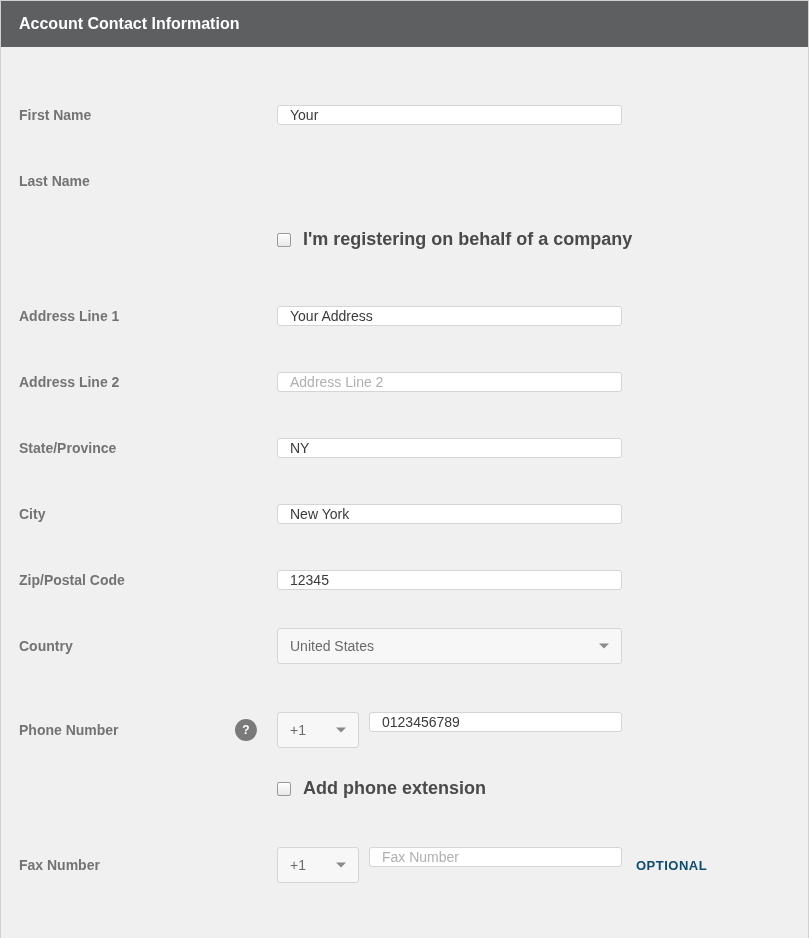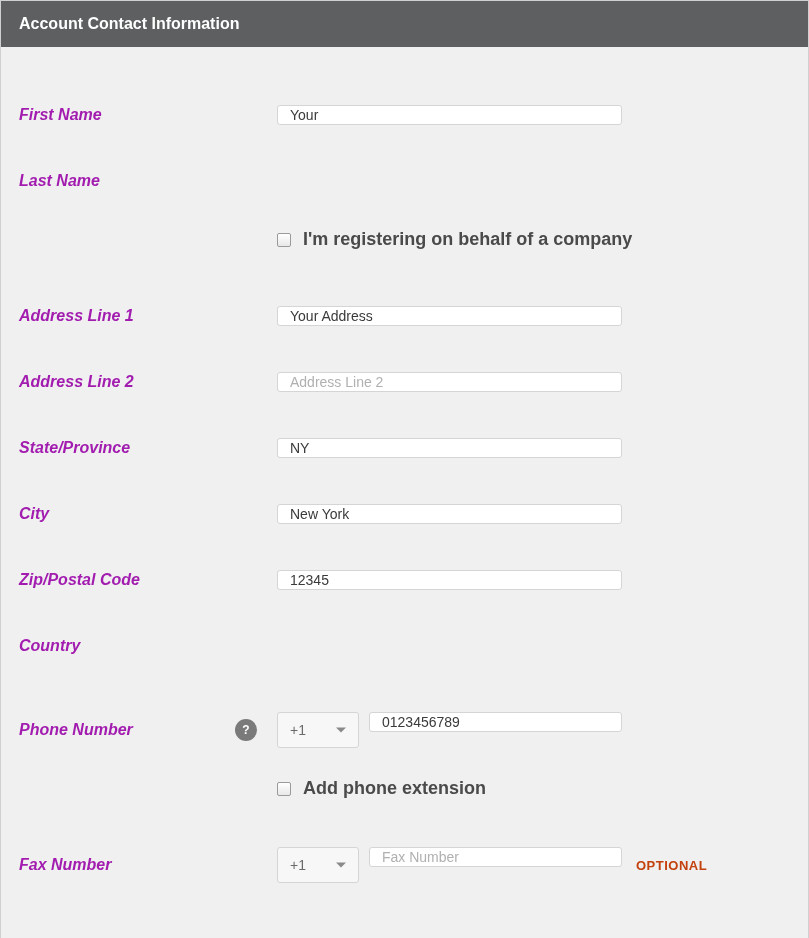--- a/index.html
+++ b/index.html
@@ -29,32 +29,31 @@
       min-height: 36px;
     }
     .spacer-row { height: 18px; }
     .label-col {
       width: 258px;
       display: flex;
       align-items: center;
       padding-right: 10px;
     }
     .field-label {
-      color: #a21caf;
-      font-size: 16px;
+      color: #737373;
+      font-size: 14px;
       font-weight: 600;
-      font-style: italic;
     }
     .input-col {
       width: 345px;
       position: relative;
     }
     .after-col {
       padding-left: 14px;
-      color: #c2410c;
+      color: #0c4a6e;
       font-size: 13px;
       font-weight: 700;
       letter-spacing: 0.5px;
     }
     input.text-input {
       width: 100%;
       height: 20px;
       border: 1px solid #d5d5d5;
       border-radius: 3px;
       background: #fff;
@@ -211,20 +210,26 @@
       </div>
       <div class="input-col">
         <input class="text-input" type="text" value="12345" style="">
       </div>
     </div>
 
     <div class="form-row">
       <div class="label-col">
         <span class="field-label">Country</span>
       </div>
+      <div class="input-col">
+        <div class="select-box">
+          <span>United States</span>
+          <span class="caret"></span>
+        </div>
+      </div>
     </div>
 
     <div class="spacer-row"></div>
 
     <div class="form-row">
       <div class="label-col">
         <span class="field-label">Phone Number</span>
         <div class="help-badge">
           <span>?</span>
         </div>

